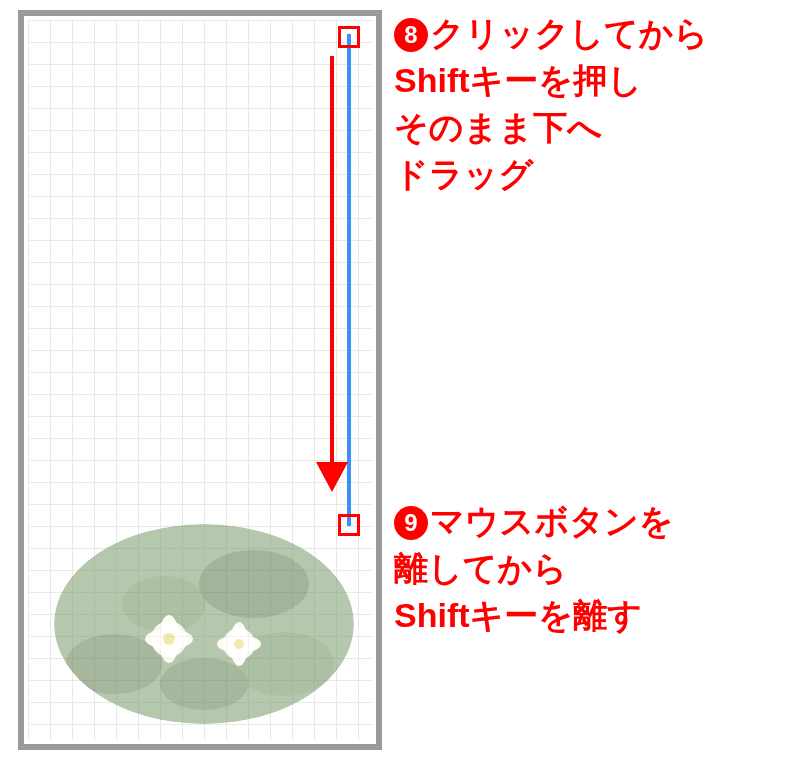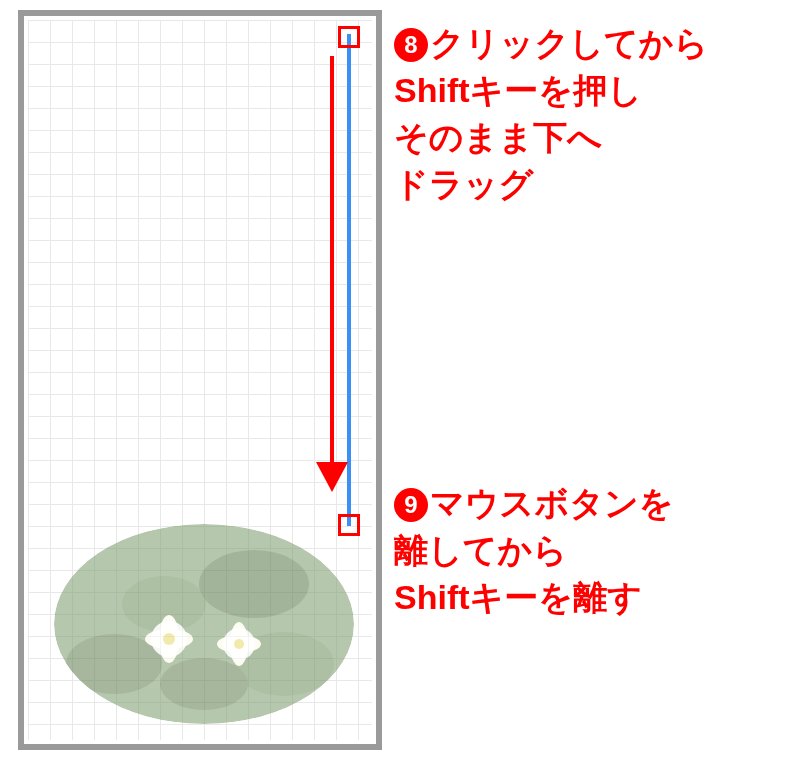--- a/index.html
+++ b/index.html
@@ -88,22 +88,22 @@
     }
     .annotation {
       position: absolute;
       left: 394px;
       color: #ff0000;
       font-size: 34px;
       line-height: 1.38;
       font-weight: bold;
       white-space: pre;
     }
-    .annotation-top { top: 20px; }
-    .annotation-bottom { top: 480px; }
+    .annotation-top { top: 10px; }
+    .annotation-bottom { top: 498px; }
     .step-num {
       display: inline-block;
       width: 34px;
       height: 34px;
       border-radius: 50%;
       background: #ff0000;
       color: #ffffff;
       text-align: center;
       line-height: 34px;
       font-size: 24px;

